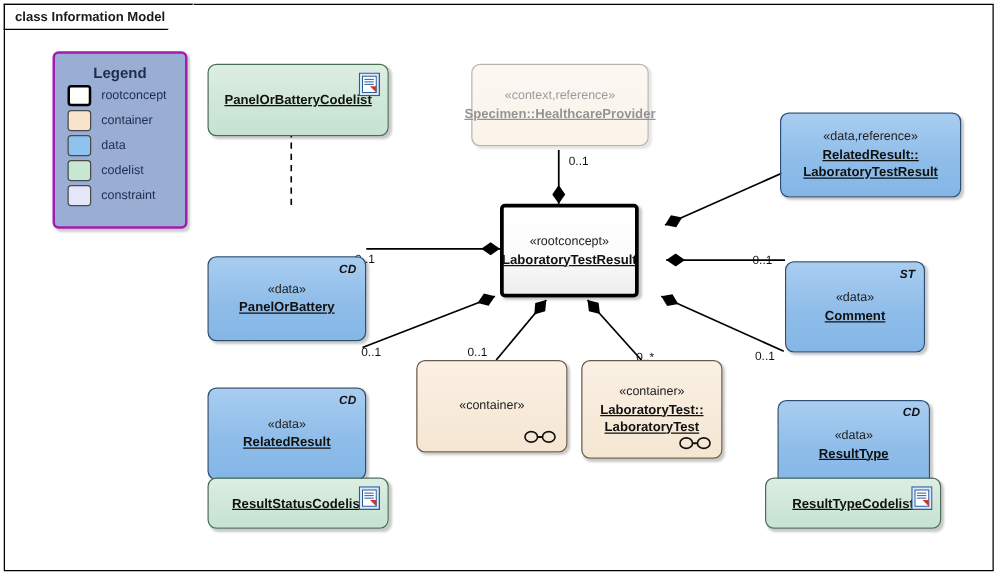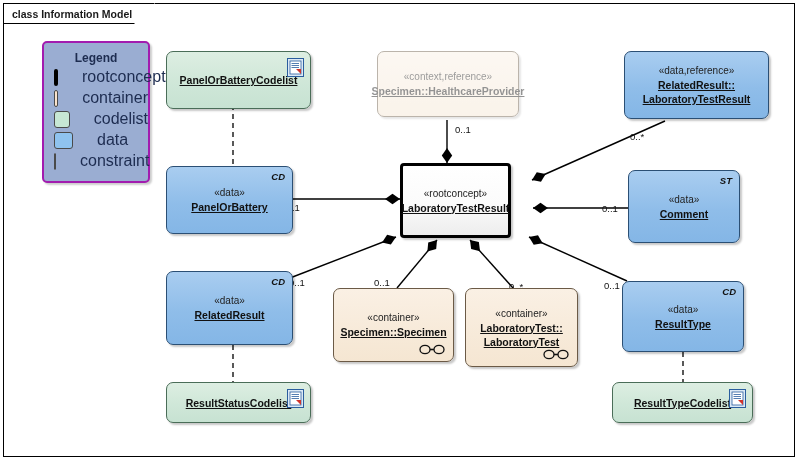--- a/index.html
+++ b/index.html
@@ -9,40 +9,40 @@
   .frame-tab{position:absolute;left:3px;top:3px;height:21px;box-sizing:border-box;background:#fff;border:1px solid #000;border-right:none;padding:0 22px 0 8px;display:flex;align-items:center;font-size:10.5px;font-weight:bold;color:#1a1a1a;white-space:nowrap;}
   .frame-tab:after{content:"";position:absolute;right:-1px;top:-1px;width:0;height:0;border-left:21px solid transparent;border-bottom:21px solid #fff;}
 
   svg.wires{position:absolute;left:0;top:0;width:800px;height:462px;overflow:visible;}
 
   .node{position:absolute;box-sizing:border-box;border-radius:7px;border:1px solid #3a3a3a;display:flex;flex-direction:column;align-items:center;justify-content:center;text-align:center;font-size:10.5px;color:#111;box-shadow:2px 2px 2px rgba(0,0,0,0.22);}
   .node .stereo{font-size:10px;color:#222;line-height:14px;}
   .node .nm{font-size:10.5px;font-weight:bold;color:#111;line-height:14px;text-decoration:underline;}
 
   .n-codelist{background:linear-gradient(180deg,#ddeee2 0%,#cfe7d8 55%,#c7e2d2 100%);border-color:#4a6d58;}
-  .n-data{background:linear-gradient(180deg,#a9cdf0 0%,#8fbde9 55%,#84b6e6 100%);border-color:#2b4f74;}
+  .n-data{background:linear-gradient(180deg,#a9cdf0 0%,#8fbde9 55%,#84b6e6 100%);border-color:#2b4f74;margin-top:39px;}
   .n-container{background:linear-gradient(180deg,#faf0e4 0%,#f7ead9 60%,#f5e6d2 100%);border-color:#6b5a46;}
   .n-root{background:linear-gradient(180deg,#ffffff 0%,#fbfbfb 55%,#ededed 100%);border:3px solid #000;border-radius:4px;}
   .n-faded{opacity:0.45;}
 
   .corner-type{position:absolute;right:7px;top:4px;font-size:9.5px;font-style:italic;font-weight:bold;color:#111;}
 
   .doc-icon{position:absolute;right:6px;top:6px;width:17px;height:19px;}
   .link-icon{position:absolute;right:8px;bottom:6px;width:26px;height:11px;}
 
   .legend{position:absolute;left:42px;top:41px;width:104px;height:138px;background:#9aadd2;border:2px solid #a21caf;border-radius:5px;box-shadow:2px 2px 2px rgba(0,0,0,0.2);}
   .legend-title{text-align:center;font-size:12px;font-weight:bold;color:#1d2c50;margin-top:8px;}
   .legend-row{display:flex;align-items:center;margin:3px 0 0 10px;}
   .sw{width:19px;height:17px;border:1px solid #4a4a4a;border-radius:3px;margin-right:8px;box-sizing:border-box;}
   .sw-rootconcept{background:#ffffff;border:2px solid #000;}
   .sw-container{background:#fae3cd;}
   .sw-data{background:#8fc3ef;}
   .sw-codelist{background:#c7e7d4;}
   .sw-constraint{background:#e6e6fa;}
-  .legend-label{font-size:16px;color:#1d2c50;margin-left:16px;}
+  .legend-label{font-size:10px;color:#1d2c50;}
 
   .mult{position:absolute;font-size:9.5px;color:#111;white-space:nowrap;}
 </style>
 </head>
 <body>
 
 <div id="canvas">
 
   <div class="frame"></div>
 
@@ -115,26 +115,26 @@
     <div class="legend-title">Legend</div>
     <div class="legend-row">
       <span class="sw sw-rootconcept"></span>
       <span class="legend-label">rootconcept</span>
     </div>
     <div class="legend-row">
       <span class="sw sw-container"></span>
       <span class="legend-label">container</span>
     </div>
     <div class="legend-row">
+      <span class="sw sw-data"></span>
+      <span class="legend-label">data</span>
+    </div>
+    <div class="legend-row">
       <span class="sw sw-codelist"></span>
       <span class="legend-label">codelist</span>
-    </div>
-    <div class="legend-row">
-      <span class="sw sw-data"></span>
-      <span class="legend-label">data</span>
     </div>
     <div class="legend-row">
       <span class="sw sw-constraint"></span>
       <span class="legend-label">constraint</span>
     </div>
   </div>
 
   <div class="node n-codelist" style="left:166px;top:51px;width:145px;height:58px;">
     <span class="nm">PanelOrBatteryCodelist</span>
     <svg class="doc-icon" viewBox="0 0 17 19">
@@ -176,21 +176,20 @@
   </div>
 
   <div class="node n-data" style="left:166px;top:271px;width:127px;height:74px;">
     <span class="corner-type">CD</span>
     <span class="stereo">«data»</span>
     <span class="nm">RelatedResult</span>
   </div>
 
   <div class="node n-container" style="left:333px;top:288px;width:121px;height:74px;">
     <span class="stereo">«container»</span>
-    <span class="nm">Specimen::Specimen</span>
     <svg class="link-icon" viewBox="0 0 26 11">
       <ellipse cx="6" cy="5.5" rx="5" ry="4.2" fill="none" stroke="#111" stroke-width="1.3"></ellipse>
       <ellipse cx="20" cy="5.5" rx="5" ry="4.2" fill="none" stroke="#111" stroke-width="1.3"></ellipse>
       <line x1="11" y1="5.5" x2="15" y2="5.5" stroke="#111" stroke-width="1.6"></line>
     </svg>
   </div>
 
   <div class="node n-container" style="left:465px;top:288px;width:113px;height:79px;">
     <span class="stereo">«container»</span>
     <span class="nm">LaboratoryTest::</span>

